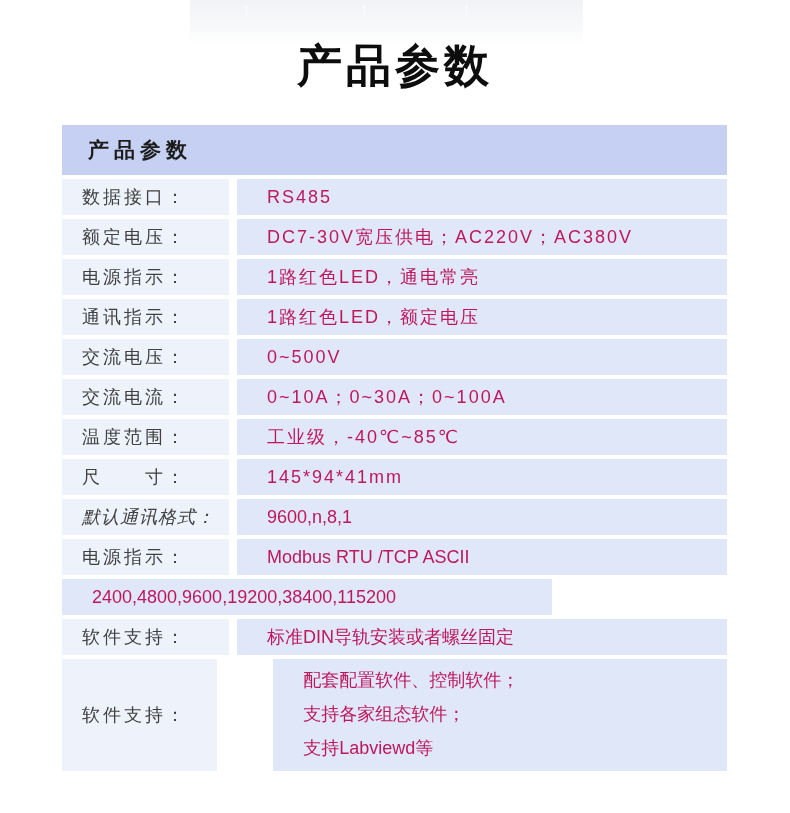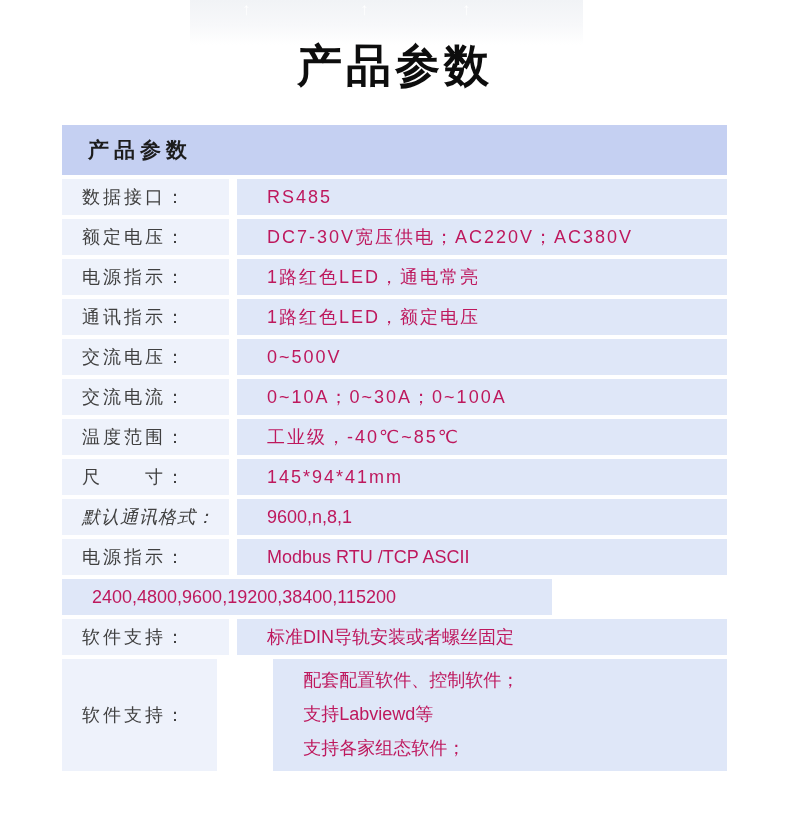--- a/index.html
+++ b/index.html
@@ -192,18 +192,18 @@
       <div class="row">
         <div class="label-cell">软件支持：</div>
         <div class="value-cell">
           <div class="value-line">标准DIN导轨安装或者螺丝固定</div>
         </div>
       </div>
       <div class="row multi">
         <div class="label-cell">软件支持：</div>
         <div class="value-cell">
           <div class="value-line">配套配置软件、控制软件；</div>
+          <div class="value-line">支持各家组态软件；</div>
           <div class="value-line">支持Labviewd等</div>
-          <div class="value-line">支持各家组态软件；</div>
         </div>
       </div>
     </div>
 </div>
 
 </body></html>

